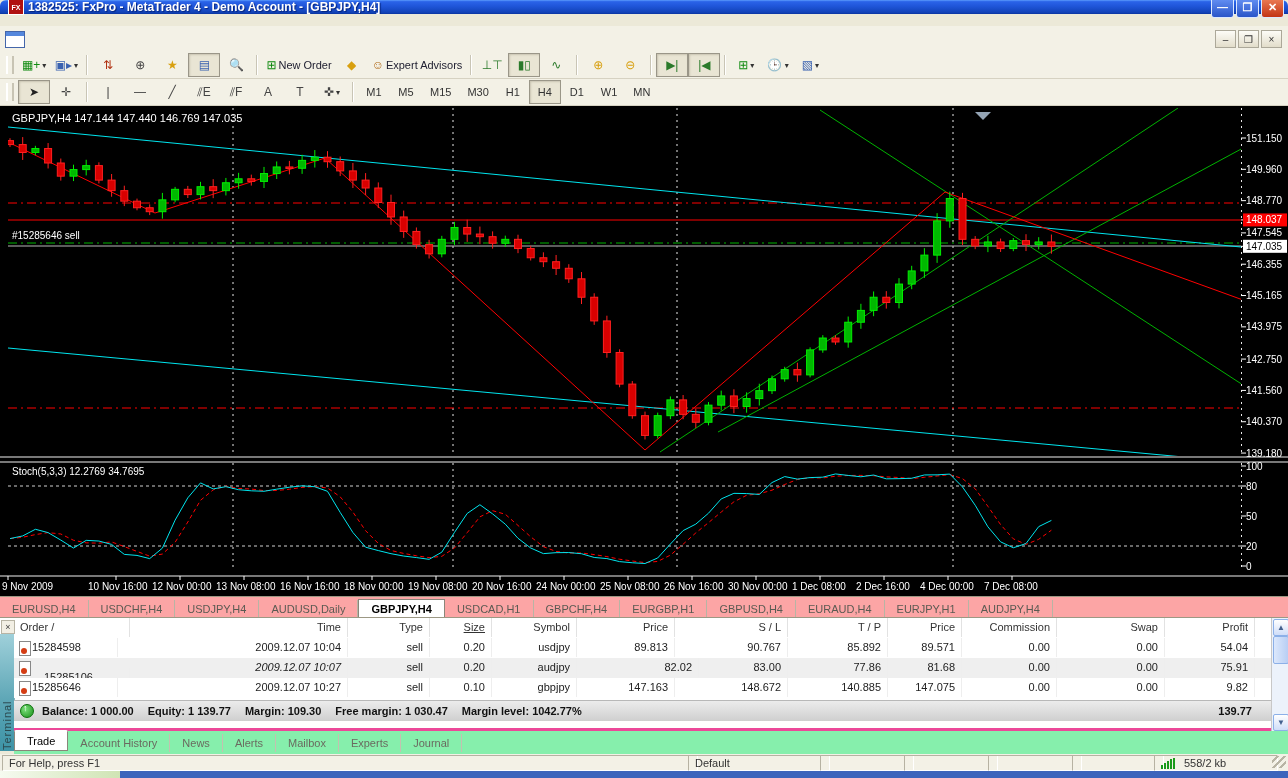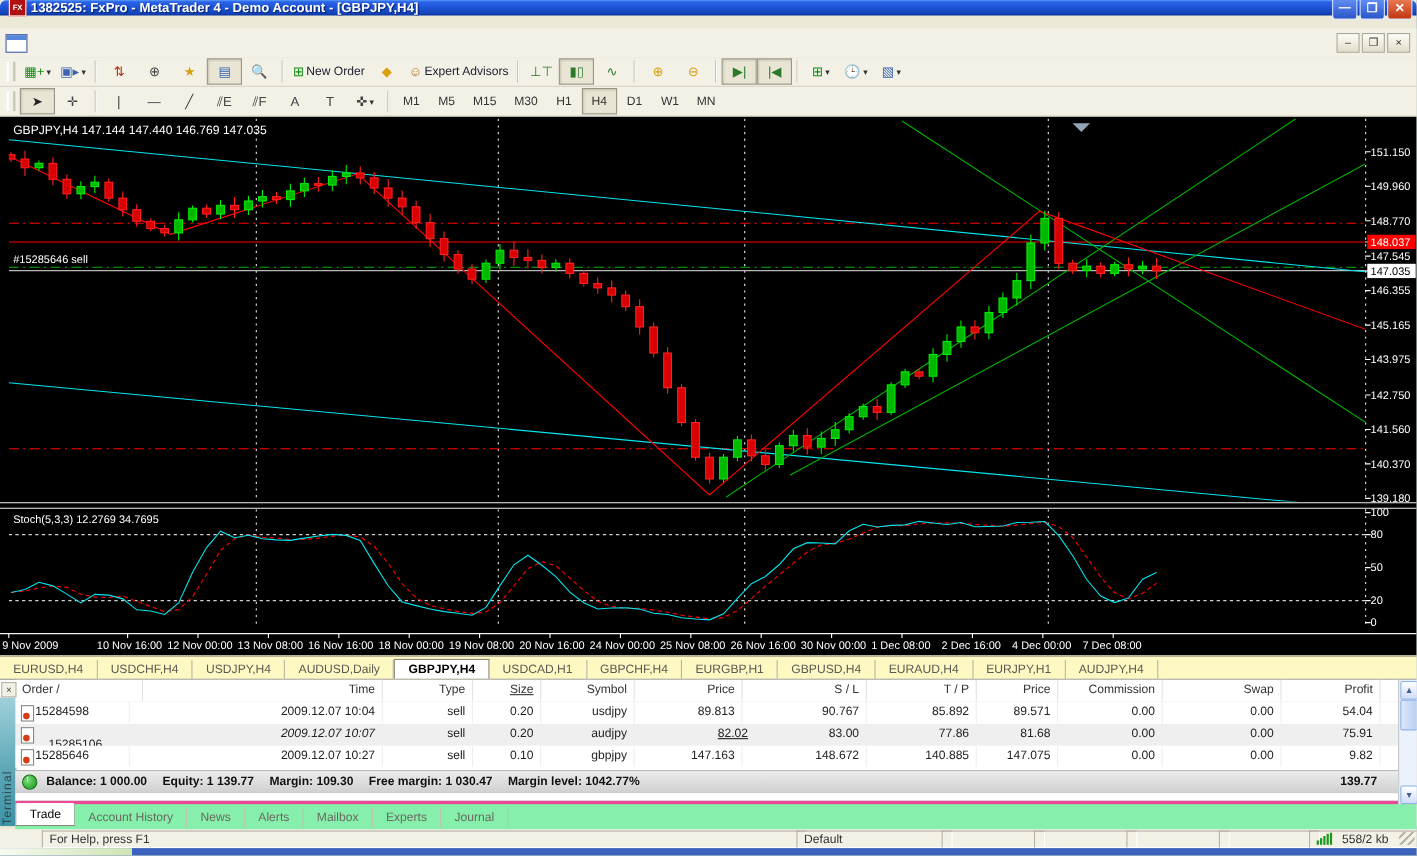--- a/index.html
+++ b/index.html
@@ -30,21 +30,21 @@
   .tb1{top:52px;height:27px;} .tb2{top:79px;height:27px;}
   .grip{width:4px;height:18px;border-left:2px solid #fff;border-right:2px solid #c8c4b4;margin:0 4px 0 2px;}
   .tbtn{height:22px;min-width:24px;display:flex;align-items:center;justify-content:center;gap:2px;
     font-size:11px;color:#223;border:1px solid transparent;padding:0 3px;white-space:nowrap;}
   .tbtn.pressed{border:1px solid #9a96886;border:1px solid #9a9688;background:#e9e5d4;box-shadow:inset 1px 1px 2px #c9c4b2;}
   .tsep{width:1px;height:20px;background:#c9c5b5;border-right:1px solid #fff;margin:0 4px;}
   .glyph{font-size:12px;line-height:1;}
   .caret{font-size:8px;color:#333;}
   .tflabel{font-size:11px;color:#333;padding:0 4px;}
   
-  .charttabs{position:absolute;left:0;top:596px;width:1288px;height:21px;background:#fef9c3;
+  .charttabs{position:absolute;left:0;top:596px;width:1288px;height:21px;background:#fca5a5;
     border-top:1px solid #9c9884;border-bottom:1px solid #b8b4a4;display:flex;align-items:flex-end;font-size:11px;color:#5a5a52;}
   .ctab{padding:3px 12px 3px;border-right:1px solid #b8b4a4;white-space:nowrap;}
   .ctab.active{background:#fff;color:#000;font-weight:bold;border:1px solid #8a867a;border-bottom:1px solid #fff;margin-bottom:-1px;}
   
   .terminal{position:absolute;left:0;top:617px;width:1288px;height:133px;background:#fff;border-top:1px solid #9c9884;font-size:11px;}
   .t-close{position:absolute;left:1px;top:2px;width:12px;height:12px;font-size:9px;color:#444;
     display:flex;align-items:center;justify-content:center;border:1px solid #b8b4a4;background:#f2efe4;z-index:5;}
   .t-strip{position:absolute;left:0;top:16px;width:14px;height:117px;
     background:linear-gradient(180deg,#9fd0da 0%,#5aa4b4 60%,#3d93a6 100%);border-right:1px solid #8ab4bc;}
   .t-striplabel{position:absolute;left:1px;top:46px;width:12px;height:70px;writing-mode:vertical-rl;
@@ -72,21 +72,21 @@
   .ttab.active{background:#fff;color:#000;border:1px solid #8a867a;border-top:2px solid #fff;margin-top:-4px;border-radius:2px 2px 0 0;}
   
   .t-scroll{position:absolute;right:0;top:0;width:16px;height:113px;background:#ecf2fb;border-left:1px solid #c8c8c8;}
   .sc-btn{position:absolute;left:1px;width:14px;height:15px;background:linear-gradient(180deg,#fff,#cfddf8);
     border:1px solid #8cb0e8;border-radius:2px;color:#44618f;font-size:8px;display:flex;align-items:center;justify-content:center;}
   .sc-thumb{position:absolute;left:1px;top:18px;width:14px;height:26px;background:linear-gradient(90deg,#dce8fc,#b8cef4);
     border:1px solid #8cb0e8;border-radius:2px;}
   
   .statusbar{position:absolute;left:0;top:754px;width:1288px;height:17px;background:#f3f1e6;font-size:11px;color:#333;}
   .sseg{position:absolute;top:1px;height:14px;line-height:14px;padding:0 6px;
-    border:1px solid;border-color:#b6b2a2 #fff #fff #b6b2a2;white-space:nowrap;overflow:hidden;margin-left:36px;}
+    border:1px solid;border-color:#b6b2a2 #fff #fff #b6b2a2;white-space:nowrap;overflow:hidden;}
   .sigbars{display:inline-block;vertical-align:-2px;margin-right:8px;}
   .sigbars i{display:inline-block;width:2px;background:#1a9a1a;margin-right:1px;}
   .bottomstrip{position:absolute;left:0;top:771px;width:1288px;height:7px;background:#3c64bc;}
   .bottomstrip .lseg{position:absolute;left:0;top:0;width:120px;height:7px;background:linear-gradient(90deg,#f6faf0,#cfe4b4);}
   .gripdots{position:absolute;right:2px;top:2px;width:14px;height:12px;
     background:repeating-linear-gradient(135deg,transparent 0 3px,#b8b4a4 3px 5px);}
   svg text{font-family:"Liberation Sans",sans-serif;}
 </style>
 </head>
 <body>
@@ -586,21 +586,21 @@
           <div class="t-cell r" style="left: 1043px; width: 108px; border-right: 1px solid rgb(238, 238, 238);">0.00</div>
           <div class="t-cell r" style="left: 1151px; width: 90px; border-right: 1px solid rgb(238, 238, 238);">54.04</div>
         </div>
         <div class="t-row alt" style="top: 40px;">
           <div class="doc-ico"></div>
           <div class="t-cell" style="left: 12px; width: 104px; padding-left: 18px; border-right: 1px solid rgb(238, 238, 238); margin-top: 10px;">15285106</div>
           <div class="t-cell r" style="left: 104px; width: 230px; border-right: 1px solid rgb(238, 238, 238); font-style: italic;">2009.12.07 10:07</div>
           <div class="t-cell r" style="left: 334px; width: 82px; border-right: 1px solid rgb(238, 238, 238);">sell</div>
           <div class="t-cell r" style="left: 416px; width: 62px; border-right: 1px solid rgb(238, 238, 238);">0.20</div>
           <div class="t-cell r" style="left: 478px; width: 85px; border-right: 1px solid rgb(238, 238, 238);">audjpy</div>
-          <div class="t-cell r" style="left: 575px; width: 98px; border-right: 1px solid rgb(238, 238, 238); text-decoration: underline;">82.02</div>
+          <div class="t-cell r" style="left: 587px; width: 98px; border-right: 1px solid rgb(238, 238, 238);">82.02</div>
           <div class="t-cell r" style="left: 661px; width: 113px; border-right: 1px solid rgb(238, 238, 238);">83.00</div>
           <div class="t-cell r" style="left: 774px; width: 100px; border-right: 1px solid rgb(238, 238, 238);">77.86</div>
           <div class="t-cell r" style="left: 874px; width: 74px; border-right: 1px solid rgb(238, 238, 238);">81.68</div>
           <div class="t-cell r" style="left: 948px; width: 95px; border-right: 1px solid rgb(238, 238, 238);">0.00</div>
           <div class="t-cell r" style="left: 1043px; width: 108px; border-right: 1px solid rgb(238, 238, 238);">0.00</div>
           <div class="t-cell r" style="left: 1151px; width: 90px; border-right: 1px solid rgb(238, 238, 238);">75.91</div>
         </div>
         <div class="t-row" style="top: 60px;">
           <div class="doc-ico"></div>
           <div class="t-cell" style="left: 0px; width: 104px; padding-left: 18px; border-right: 1px solid rgb(238, 238, 238);">15285646</div>

